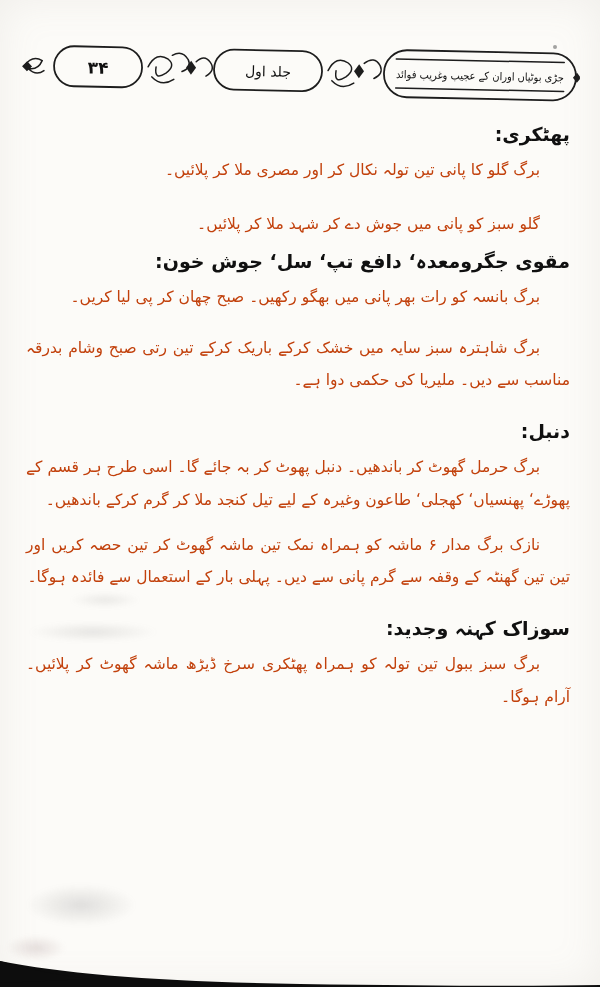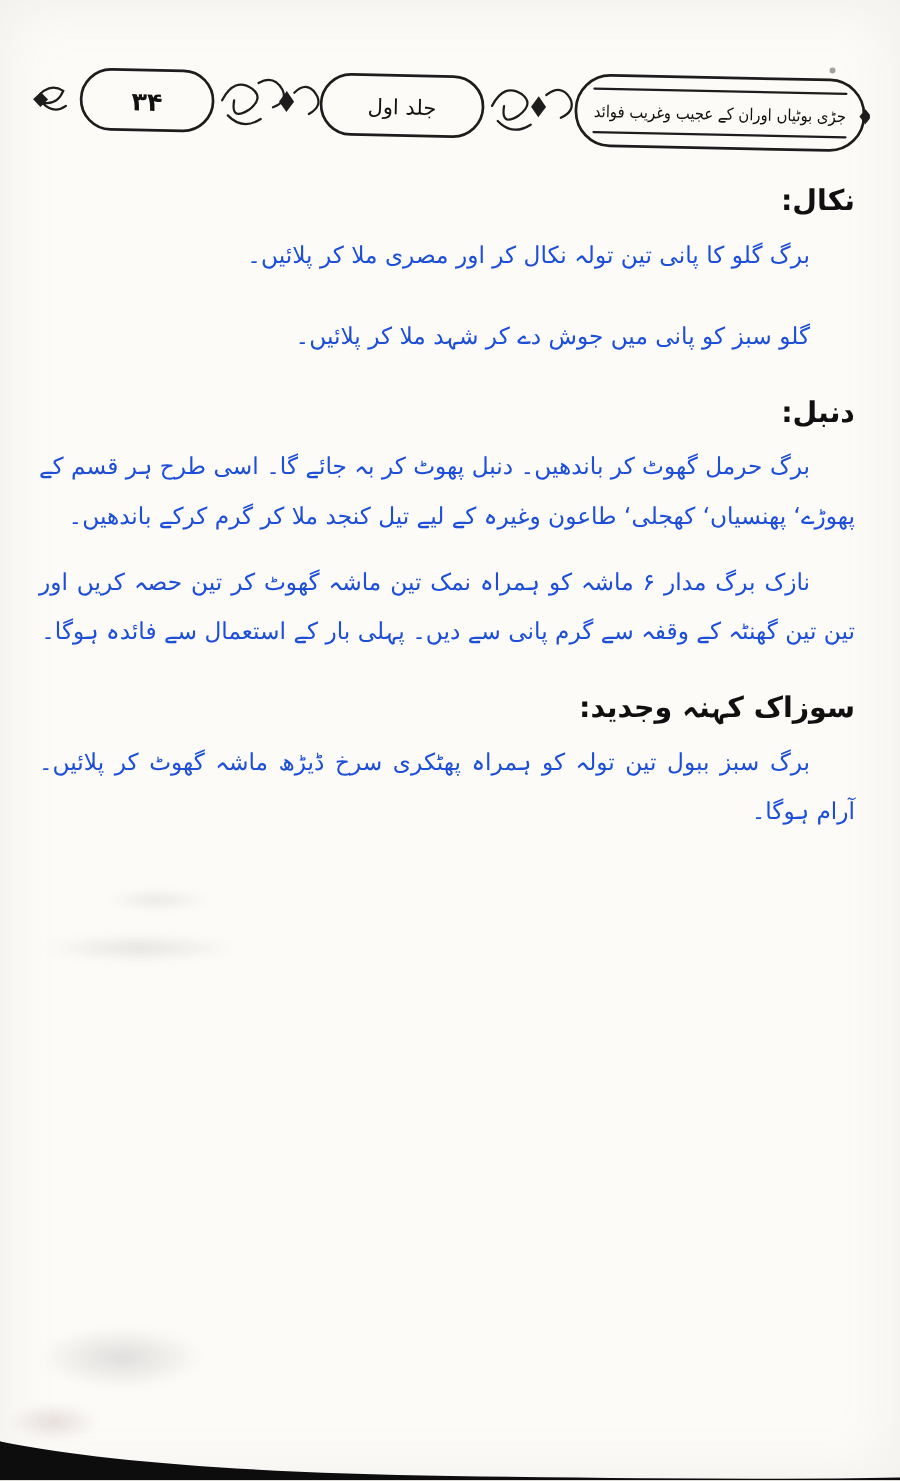--- a/index.html
+++ b/index.html
@@ -18,21 +18,21 @@
   .band-txt{fill:#111;font-family:"DejaVu Sans",sans-serif;direction:rtl;}
   
   main{position:absolute;top:120px;right:30px;left:26px;direction:rtl;}
   section{margin:0 0 18px 0;}
   section h2{
     margin:0 0 5px 0;font-size:19px;line-height:1.5;font-weight:700;
     text-align:right;color:#101010;letter-spacing:0;
   }
   section p{
     margin:0;font-size:15.5px;line-height:2.12;text-align:justify;
-    text-indent:30px;color:#1d4ed8;
+    text-indent:30px;color:#c2410c;
   }
   .s1{margin-bottom:22px;} .s2{margin-bottom:6px;} .s3{margin-bottom:18px;}
   .s4{margin-bottom:20px;} .s5{margin-bottom:20px;} .s6{margin-bottom:12px;}
   .s7{margin-bottom:20px;} .s8{margin-bottom:0;}
   
   .bottom-edge{position:absolute;left:0;bottom:0;width:600px;height:48px;}
   .smudge{position:absolute;pointer-events:none;filter:blur(2px);}
   .smudge.a{left:26px;top:884px;width:110px;height:42px;
     background:radial-gradient(closest-side,rgba(110,110,110,.20),transparent);}
   .smudge.b{left:28px;top:622px;width:130px;height:20px;
@@ -90,27 +90,32 @@
       </g>
 
       <g>
         <path class="orn-fill" d="M553,32 l4,-5 4,5 -4,5 z"></path>
       </g>
     </svg>
   </div>
 
   <main>
     <section class="s1">
-      <h2>نکال:</h2>
+      <h2>پھٹکری:</h2>
       <p>برگ گلو کا پانی تین تولہ نکال کر اور مصری ملا کر پلائیں۔</p>
     </section>
     <section class="s2">
       <p>گلو سبز کو پانی میں جوش دے کر شہد ملا کر پلائیں۔</p>
     </section>
+    <section class="s3">
+      <h2>مقوی جگرومعدہ‘ دافع تپ‘ سل‘ جوش خون:</h2>
+      <p>برگ بانسہ کو رات بھر پانی میں بھگو رکھیں۔ صبح چھان کر پی لیا کریں۔</p>
+    </section>
     <section class="s4">
+      <p>برگ شاہترہ سبز سایہ میں خشک کرکے باریک کرکے تین رتی صبح وشام بدرقہ مناسب سے دیں۔ ملیریا کی حکمی دوا ہے۔</p>
     </section>
     <section class="s6">
       <h2>دنبل:</h2>
       <p>برگ حرمل گھوٹ کر باندھیں۔ دنبل پھوٹ کر بہ جائے گا۔ اسی طرح ہر قسم کے پھوڑے‘ پھنسیاں‘ کھجلی‘ طاعون وغیرہ کے لیے تیل کنجد ملا کر گرم کرکے باندھیں۔</p>
     </section>
     <section class="s7">
       <p>نازک برگ مدار ۶ ماشہ کو ہمراہ نمک تین ماشہ گھوٹ کر تین حصہ کریں اور تین تین گھنٹہ کے وقفہ سے گرم پانی سے دیں۔ پہلی بار کے استعمال سے فائدہ ہوگا۔</p>
     </section>
     <section class="s8">
       <h2>سوزاک کہنہ وجدید:</h2>

